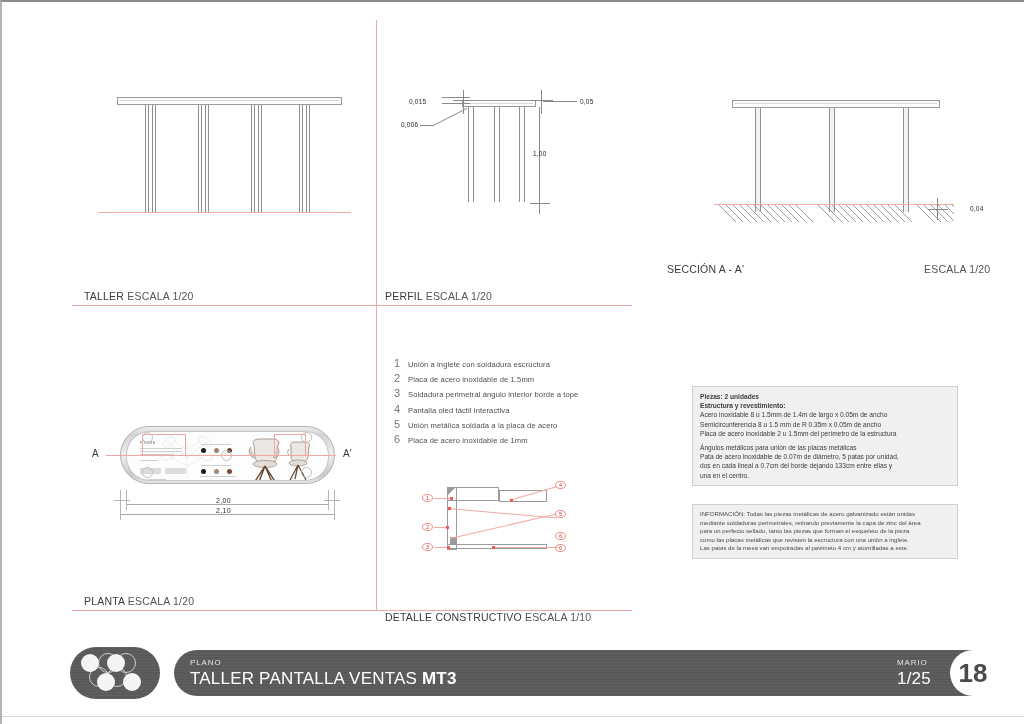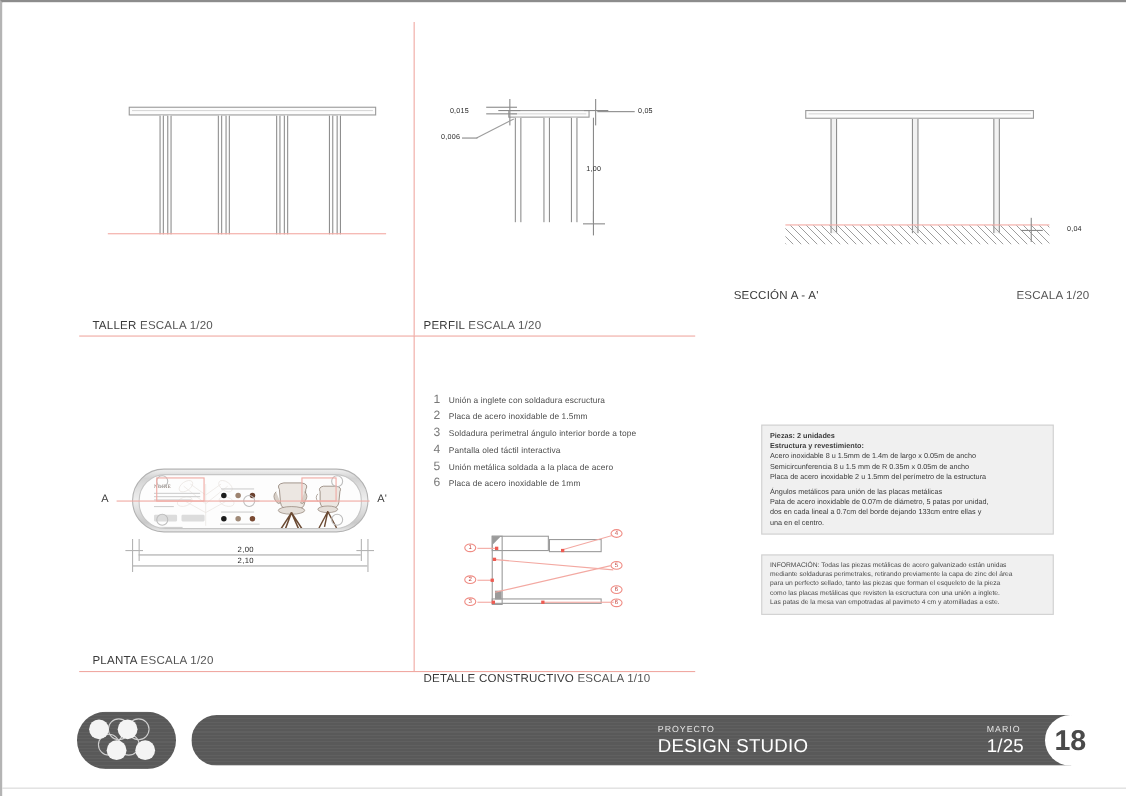--- a/index.html
+++ b/index.html
@@ -408,25 +408,27 @@
   <div class="reddot" style="left:490px; top:544px;"></div>
 
   <div class="caption" style="left:383px; top:593px;margin-top:16px;">
     <b>DETALLE CONSTRUCTIVO</b>
     <span class="sc">ESCALA 1/10</span>
   </div>
 
   <div id="titleblock">
     <div class="tb-bar" style="left:172px; width:800px; border-radius:23px 0 0 23px;"></div>
 
-
-    <div class="tb-field" style="left:596px; top:16px;">
-      <div class="tb-lbl">PROYECTO</div>
-      <div class="tb-val" style="margin-top:2px;">DESIGN STUDIO</div>
-    </div>
+    <div class="tb-field" style="left:188px; top:16px;">
+      <div class="tb-lbl">PLANO</div>
+      <div class="tb-val" style="margin-top:2px;">
+        <span>TALLER PANTALLA VENTAS </span><b>MT3</b>
+      </div>
+    </div>
+
 
 
     <div class="tb-field" style="left:895px; top:16px;">
       <div class="tb-lbl">MARIO</div>
       <div class="tb-val" style="margin-top:2px;">1/25</div>
     </div>
 
     <div class="tb-num" style="left:948px; top:8px;">18</div>
   </div>
 

